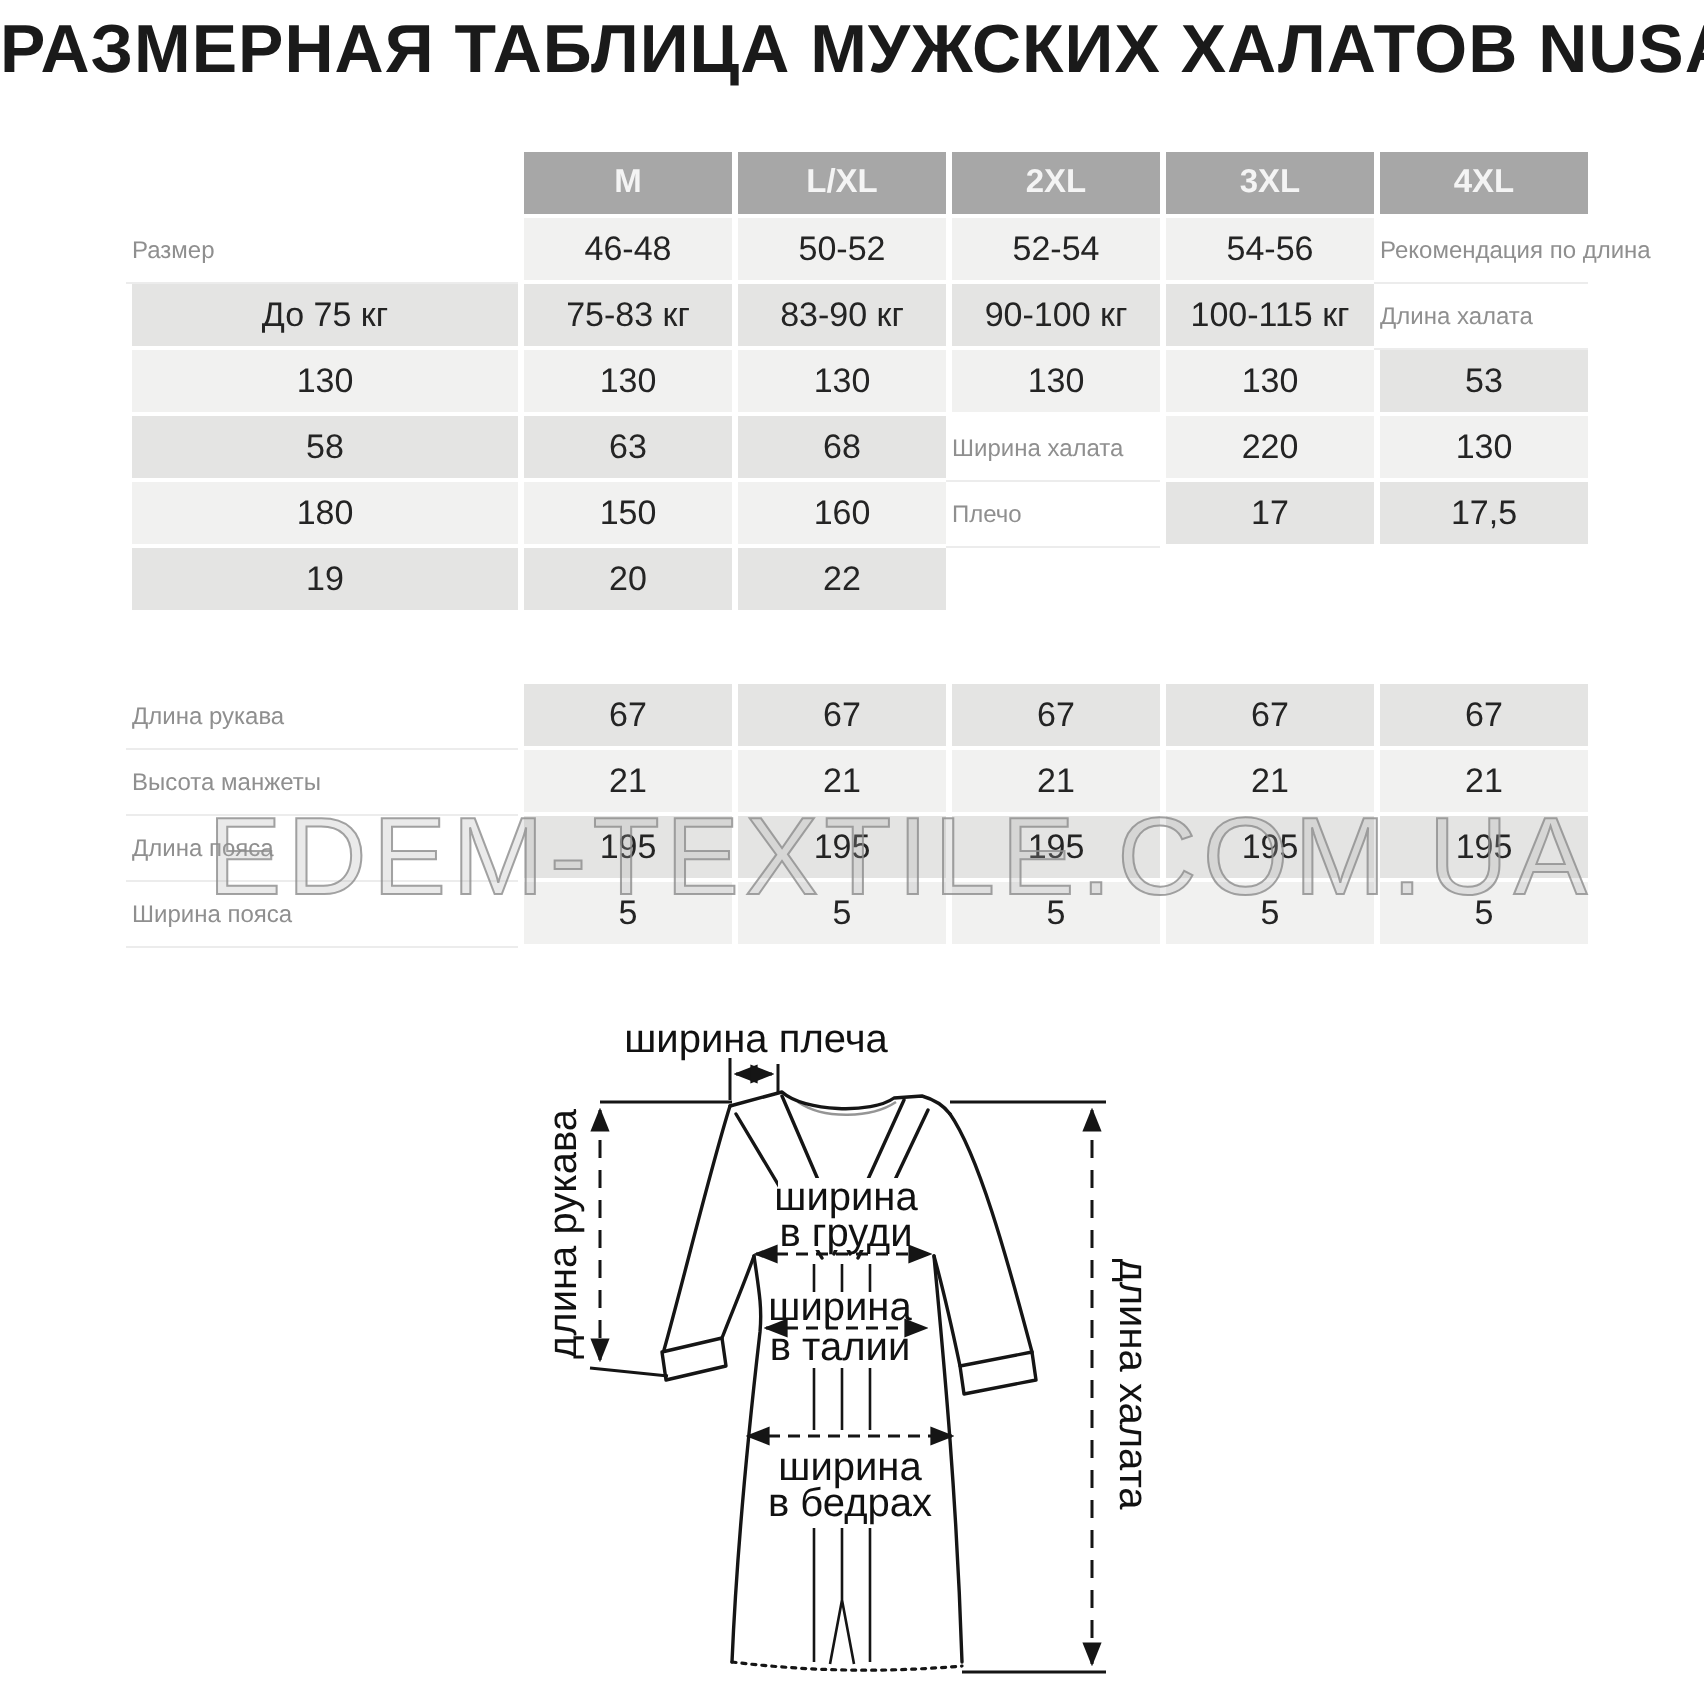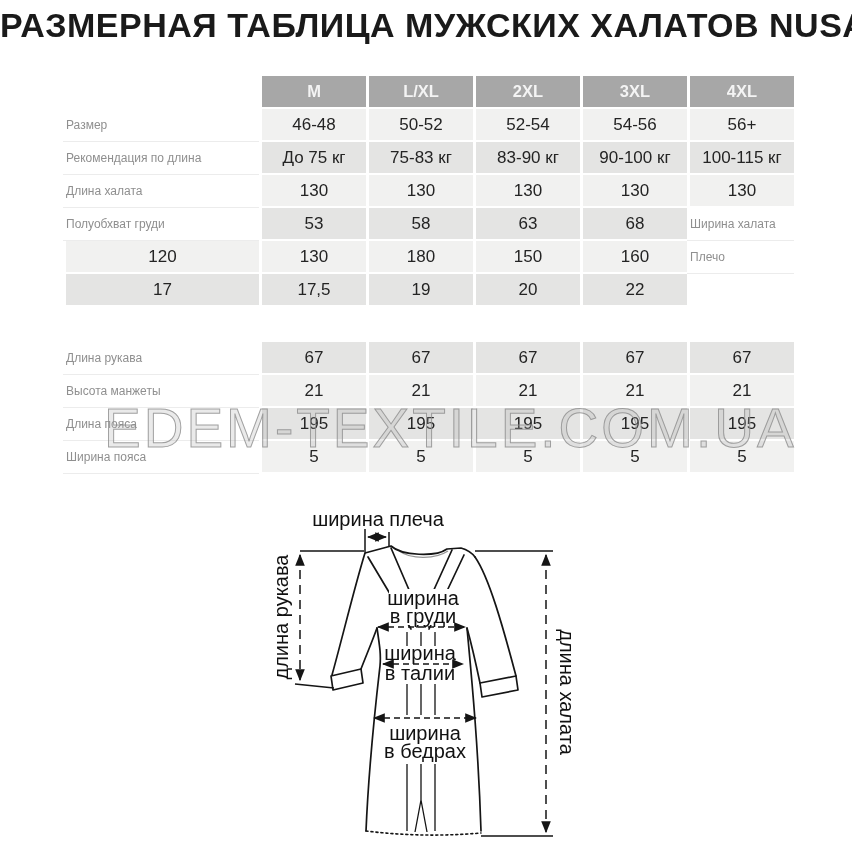--- a/index.html
+++ b/index.html
@@ -74,40 +74,38 @@
       <div class="th">M</div>
       <div class="th">L/XL</div>
       <div class="th">2XL</div>
       <div class="th">3XL</div>
       <div class="th">4XL</div>
       <div class="rowlabel">Размер</div>
       <div class="val light">46-48</div>
       <div class="val light">50-52</div>
       <div class="val light">52-54</div>
       <div class="val light">54-56</div>
-      <div class="val light">56+</div>
       <div class="rowlabel">Рекомендация по длина</div>
       <div class="val dark">До 75 кг</div>
       <div class="val dark">75-83 кг</div>
       <div class="val dark">83-90 кг</div>
       <div class="val dark">90-100 кг</div>
       <div class="val dark">100-115 кг</div>
       <div class="rowlabel">Длина халата</div>
       <div class="val light">130</div>
       <div class="val light">130</div>
       <div class="val light">130</div>
       <div class="val light">130</div>
       <div class="val light">130</div>
-      <div class="rowlabel">Полуобхват груди</div>
       <div class="val dark">53</div>
       <div class="val dark">58</div>
       <div class="val dark">63</div>
       <div class="val dark">68</div>
       <div class="rowlabel">Ширина халата</div>
-      <div class="val light">120</div>
+      <div class="val light">220</div>
       <div class="val light">130</div>
       <div class="val light">180</div>
       <div class="val light">150</div>
       <div class="val light">160</div>
       <div class="rowlabel">Плечо</div>
       <div class="val dark">17</div>
       <div class="val dark">17,5</div>
       <div class="val dark">19</div>
       <div class="val dark">20</div>
       <div class="val dark">22</div>

